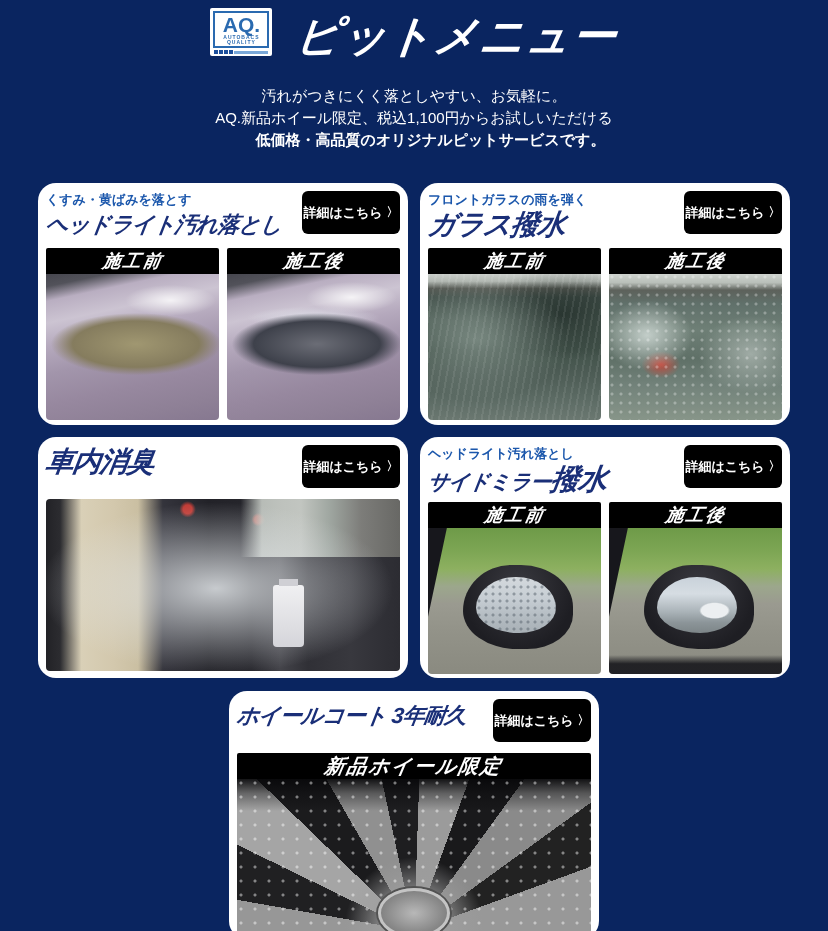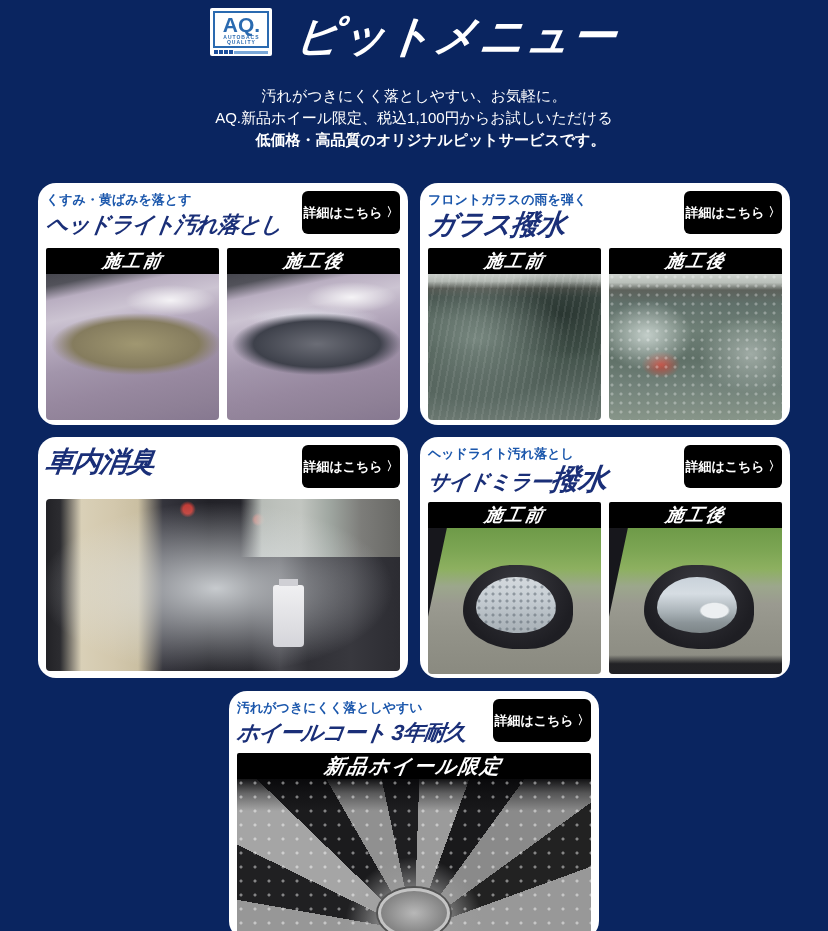--- a/index.html
+++ b/index.html
@@ -241,21 +241,20 @@
           <div class="mirror-body">
             <div class="mirror-glass mg-after"></div>
           </div>
         </div>
       </div>
     </div>
   </div>
 
   <div class="card c5">
     <div class="card-top">
-      <div class="card-sub">汚れがつきにくく落としやすい</div>
       <div class="card-title fs22">ホイールコート 3年耐久</div>
       <button class="detail-btn">
         <span>詳細はこちら</span>
         <span class="chev">〉</span>
       </button>
     </div>
     <div class="ba-col">
       <div class="ba-bar" style="font-size:20px;">
           <span>新品ホイール限定</span>
         </div>

